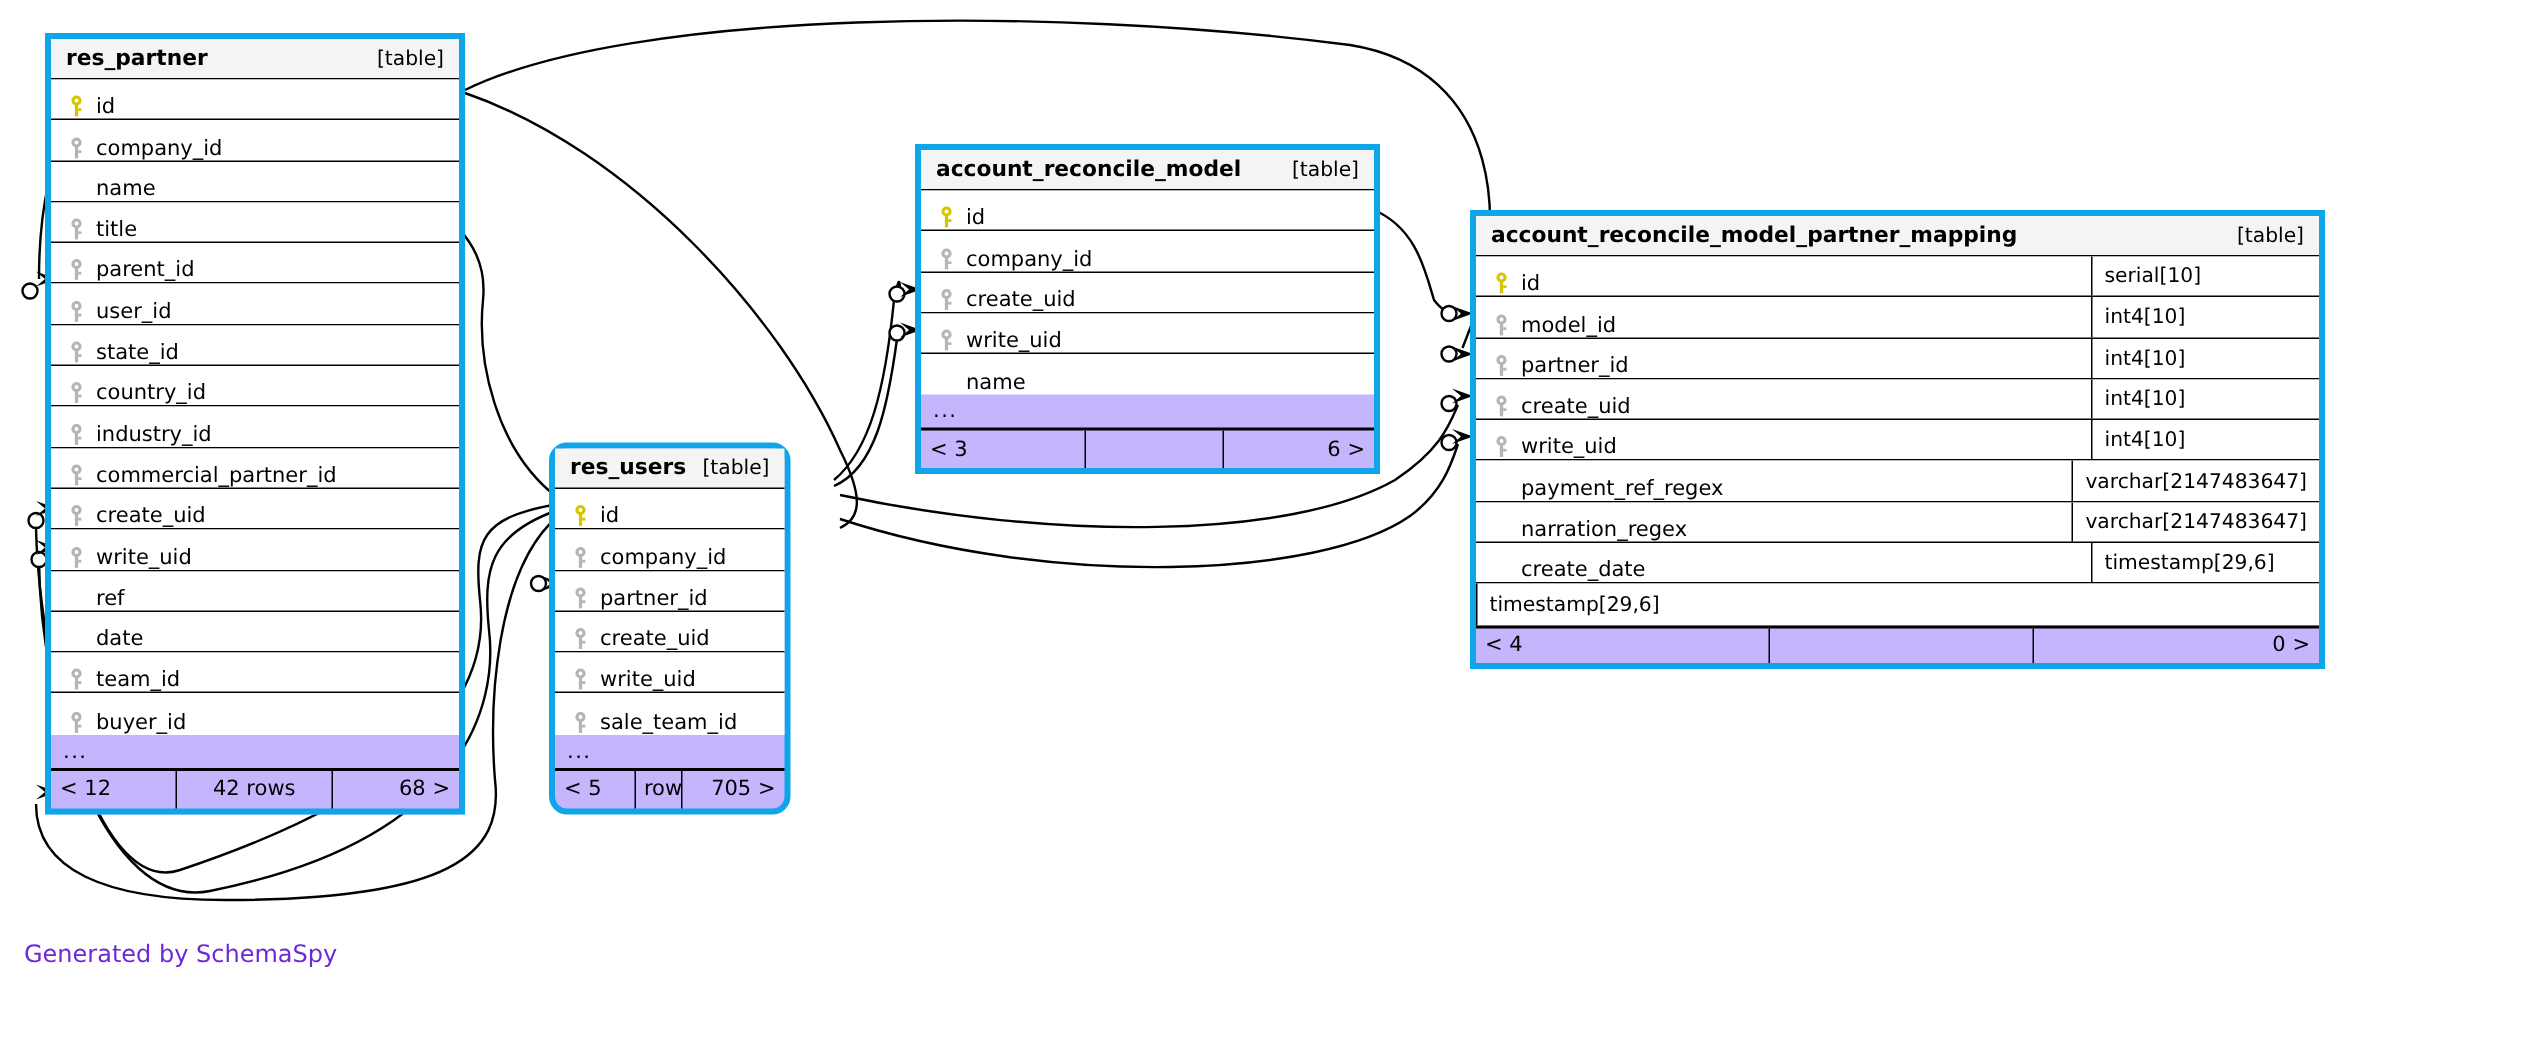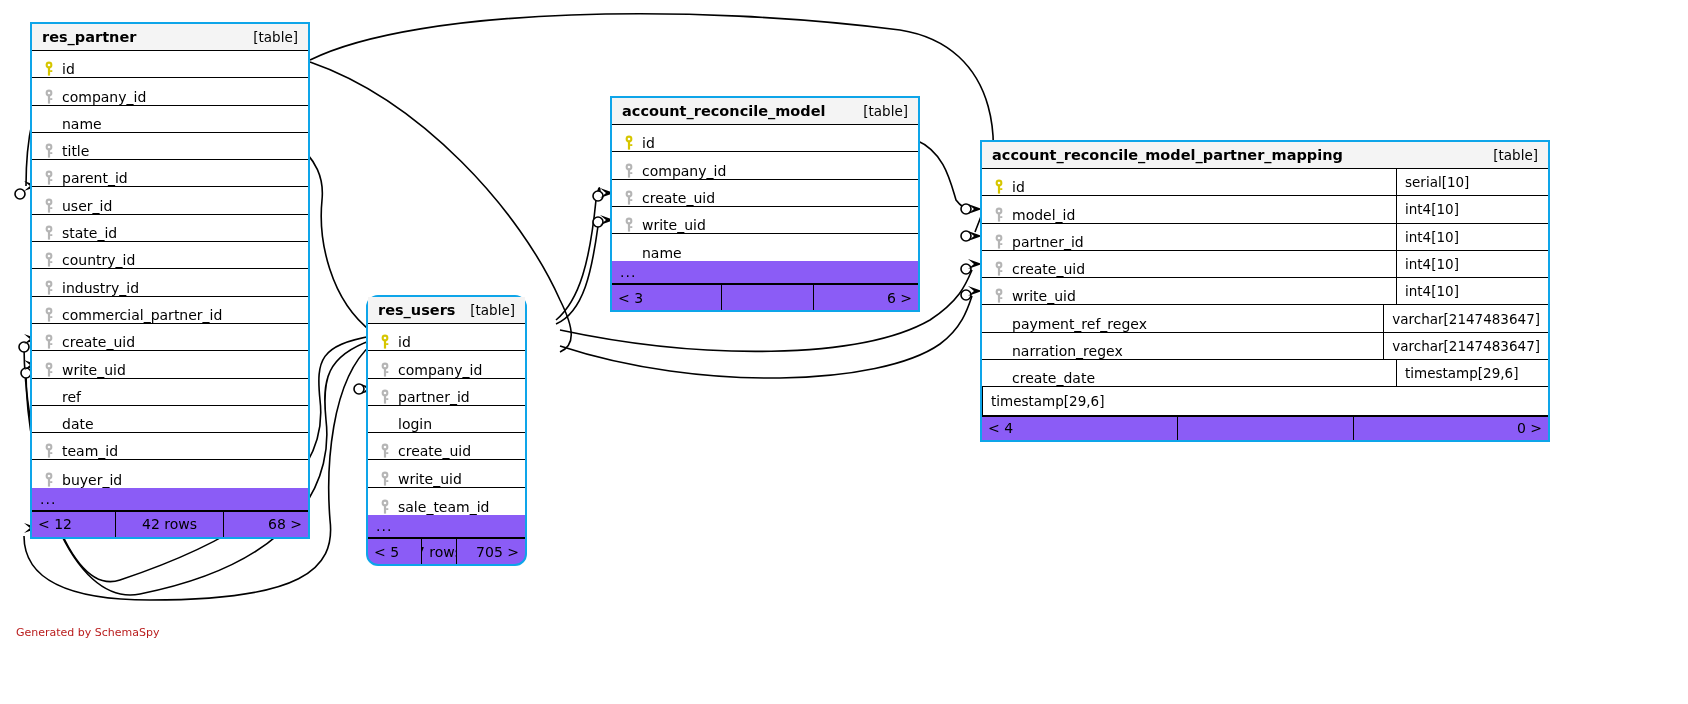--- a/index.html
+++ b/index.html
@@ -7,22 +7,22 @@
     width:1688px;height:704px;
     background:#ffffff;
     font-family:"DejaVu Sans","Liberation Sans",sans-serif;
     position:relative;
     overflow:hidden;
   }
   #edges{position:absolute;left:0;top:0;width:1688px;height:704px;pointer-events:none;}
 
   .table-box{
     position:absolute;
-    border:2px solid #0ea5e9;
-    background:#8b5cf6;
+    border:4px solid #0ea5e9;
+    background:#c4b5fd;
     box-sizing:border-box;
   }
   .tbl-header{
     display:flex;align-items:center;justify-content:space-between;
     background:#f4f4f4;
     border-bottom:1px solid #000;
     padding:4px 10px 5px 10px;
     height:27px;box-sizing:border-box;
   }
   .tbl-name{font-weight:bold;font-size:14.5px;color:#000;white-space:nowrap;}
@@ -69,22 +69,22 @@
     padding:0 6px;
     overflow:hidden;white-space:nowrap;
   }
   .foot-cell:last-child{border-right:none;}
   .fc-left{justify-content:flex-start;}
   .fc-center{justify-content:center;text-align:center;}
   .fc-right{justify-content:flex-end;}
 
   .caption{
     position:absolute;
-    font-size:11px;
-    color:#b91c1c;
+    font-size:16px;
+    color:#6d28d9;
     white-space:nowrap;
     text-align:right;
   }
 </style>
 </head>
 <body>
 
 <svg id="edges" viewBox="0 0 1688 704" xmlns="http://www.w3.org/2000/svg">
   <defs>
     <g id="conn-circle">
@@ -386,26 +386,20 @@
               <circle cx="5" cy="4" r="1.3" fill="#fff"></circle>
               <rect x="3.9" y="6.4" width="2.2" height="8.2" fill="#b5b5b5"></rect>
               <rect x="6.1" y="9.2" width="2.2" height="1.8" fill="#b5b5b5"></rect>
             </svg>
           </span>
           <span class="col-label">partner_id</span>
         </div>
       </div>
       <div class="col-row">
         <div class="col-left">
-          <span class="keycell"></span>
-          <span class="col-label">login</span>
-        </div>
-      </div>
-      <div class="col-row">
-        <div class="col-left">
           <span class="keycell">
             <svg width="10" height="16" viewBox="0 0 10 16">
               <circle cx="5" cy="4" r="3.4" fill="#b5b5b5"></circle>
               <circle cx="5" cy="4" r="1.3" fill="#fff"></circle>
               <rect x="3.9" y="6.4" width="2.2" height="8.2" fill="#b5b5b5"></rect>
               <rect x="6.1" y="9.2" width="2.2" height="1.8" fill="#b5b5b5"></rect>
             </svg>
           </span>
           <span class="col-label">create_uid</span>
         </div>

